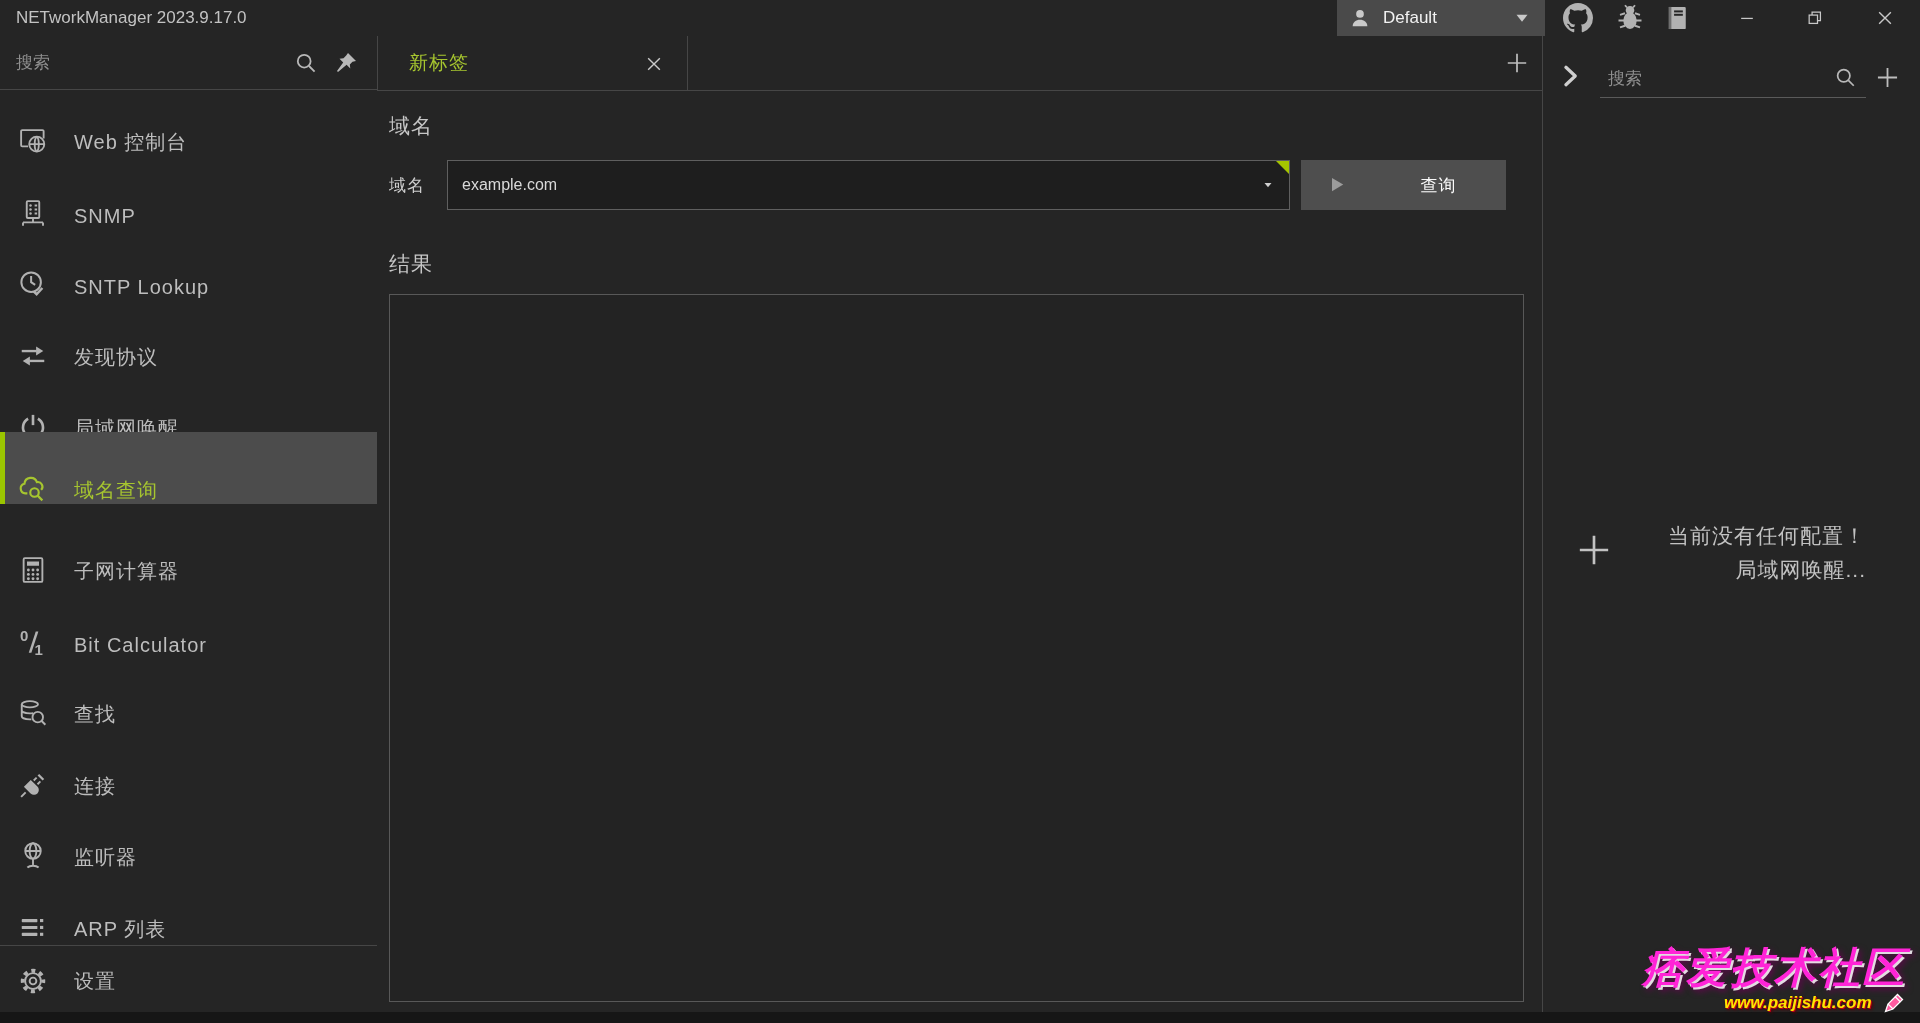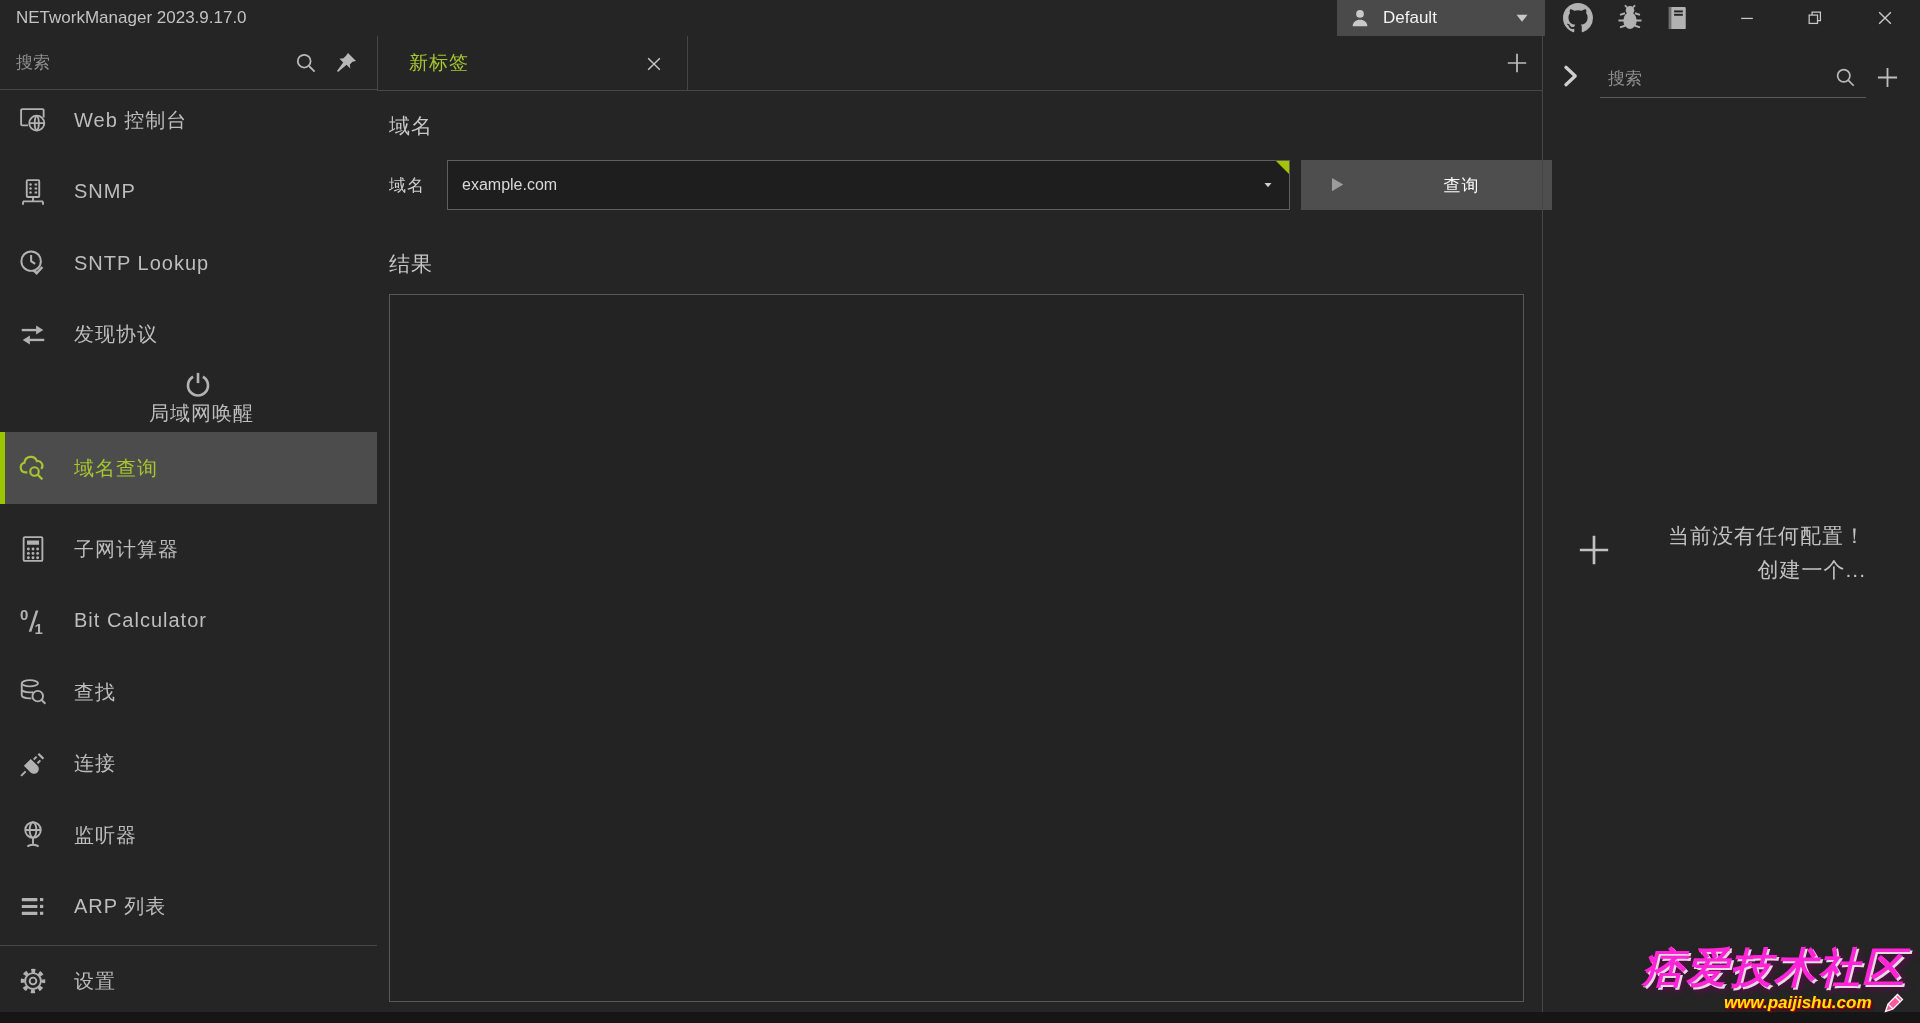--- a/index.html
+++ b/index.html
@@ -19,21 +19,21 @@
   .tb-icon{top:3px;width:30px;height:30px;color:#b2b2b2;cursor:pointer;}
   .winctl{top:0;width:44px;height:36px;color:#c8c8c8;cursor:pointer;}
   .winctl .ic{width:20px;height:20px;margin:8px auto 0;}
 
   
   .side-search{left:0;top:36px;width:377px;height:54px;border-bottom:1px solid #464646;box-sizing:border-box;}
   .side-search .ph{position:absolute;left:16px;top:0;height:53px;display:flex;align-items:center;font-size:17px;color:#8f8f8f;}
   .side-search .mag{position:absolute;left:294px;top:15px;width:24px;height:24px;color:#b8b8b8;cursor:pointer;}
   .side-search .pin{position:absolute;left:334px;top:15px;width:24px;height:24px;color:#b8b8b8;cursor:pointer;}
   #side-items{position:absolute;left:0;top:84px;width:377px;}
-  .side-item{position:absolute;left:0;width:377px;height:72px;display:flex;align-items:center;cursor:pointer;}
+  .side-item{position:absolute;left:0;width:377px;height:72px;display:flex;align-items:flex-end;cursor:pointer;}
   .side-item .ic{margin-left:18px;width:30px;height:30px;color:#b2b2b2;flex:none;}
   .side-item .lb{margin-left:26px;font-size:20px;color:#bdbdbd;letter-spacing:1px;white-space:nowrap;}
   .side-item.selected{background:#4c4c4c;box-shadow:inset 5px 0 0 #9ac500;}
   .side-item.selected .ic,.side-item.selected .lb{color:#a6c52f;}
   .side-divider{left:0;top:945px;width:377px;height:0;border-top:1px solid #464646;}
   .settings-row{left:0;top:947px;width:377px;height:68px;display:flex;align-items:center;cursor:pointer;}
   .settings-row .ic{margin-left:18px;width:30px;height:30px;color:#b2b2b2;}
   .settings-row .lb{margin-left:26px;font-size:20px;color:#bdbdbd;letter-spacing:1px;}
 
   
@@ -45,21 +45,21 @@
   .newtab{left:1499px;top:45px;width:36px;height:36px;color:#bdbdbd;cursor:pointer;}
   .newtab .ic{width:26px;height:26px;margin:5px auto 0;}
 
   
   .sec-title{font-size:21px;color:#c6c6c6;letter-spacing:1px;}
   .form-label{left:389px;top:160px;height:50px;display:flex;align-items:center;font-size:17px;color:#cfcfcf;letter-spacing:1px;}
   .combobox{left:447px;top:160px;width:843px;height:50px;background:#1e1e1e;border:1px solid #5f5f5f;box-sizing:border-box;cursor:pointer;}
   .combobox .val{position:absolute;left:14px;top:0;height:48px;display:flex;align-items:center;font-size:16px;color:#d9d9d9;}
   .combobox .caret{position:absolute;right:14px;top:17px;width:14px;height:14px;color:#d0d0d0;}
   .combobox .valid-corner{position:absolute;top:0;right:0;width:0;height:0;border-top:13px solid #a4c400;border-left:13px solid transparent;}
-  .query-btn{left:1301px;top:160px;width:251px;height:50px;background:#4e4e4e;cursor:pointer;}
+  .query-btn{left:1301px;top:160px;width:205px;height:50px;background:#4e4e4e;cursor:pointer;}
   .query-btn .play{position:absolute;left:26px;top:15px;width:20px;height:20px;color:#9b9b9b;}
   .query-btn .lb{position:absolute;left:70px;right:0;top:0;height:50px;display:flex;align-items:center;justify-content:center;font-size:17px;color:#fafafa;letter-spacing:1px;}
   .results-box{left:389px;top:294px;width:1135px;height:708px;border:1px solid #585858;background:#232323;box-sizing:border-box;}
 
   
   .panel-divider{left:1542px;top:36px;width:0;height:979px;border-left:1px solid #464646;}
   .panel-chevron{left:1556px;top:62px;width:28px;height:28px;color:#cfcfcf;cursor:pointer;}
   .panel-search-ph{left:1608px;top:60px;height:36px;display:flex;align-items:center;font-size:17px;color:#8f8f8f;}
   .panel-search-line{left:1600px;top:97px;width:266px;height:0;border-top:1px solid #5a5a5a;}
   .panel-mag{left:1834px;top:66px;width:23px;height:23px;color:#b8b8b8;cursor:pointer;}
@@ -196,21 +196,21 @@
         <span class="ic">
           <svg viewBox="0 0 24 24" fill="currentColor">
             <rect x="3" y="7.1" width="12" height="1.9"></rect>
             <path d="M14.5 4.4L20.2 8l-5.7 3.6z"></path>
             <rect x="9" y="15" width="12" height="1.9"></rect>
             <path d="M9.5 12.4L3.8 16l5.7 3.6z"></path>
           </svg>
         </span>
         <span class="lb">发现协议</span>
       </div>
-      <div class="side-item" style="top: 286px; flex-direction: column;">
+      <div class="side-item" style="top: 286px;">
         <span class="ic">
           <svg viewBox="0 0 24 24" fill="none" stroke="currentColor" stroke-width="2.1">
             <path d="M8.1 5.4a8 8 0 1 0 7.8 0"></path>
             <path d="M12 2.3v8.2"></path>
           </svg>
         </span>
         <span class="lb">局域网唤醒</span>
       </div>
       <div class="side-item selected" style="top: 348px;">
         <span class="ic">
@@ -375,21 +375,21 @@
       </svg>
     </div>
 
   <div class="abs ic empty-plus">
       <svg viewBox="0 0 24 24" fill="none" stroke="currentColor" stroke-width="1.6">
         <path d="M12 3.5v17M3.5 12h17"></path>
       </svg>
     </div>
   <div class="abs empty-msg">
     <div>当前没有任何配置！</div>
-    <div>创建一个...</div>
+    <div>局域网唤醒...</div>
   </div>
 
   <div class="abs bottom-strip"></div>
   <div class="abs watermark">
     <div class="wm1">痞爱技术社区</div>
     <div>
       <span class="wm2">www.paijishu.com</span>
       <span class="ic wm-pencil">
         <svg viewBox="0 0 24 24">
             <path d="M3.5 20.5l2.5-7.5 9.5-9.5 5 5-9.5 9.5z" fill="#ff5aa0" stroke="#ffffff" stroke-width="1.3"></path>

